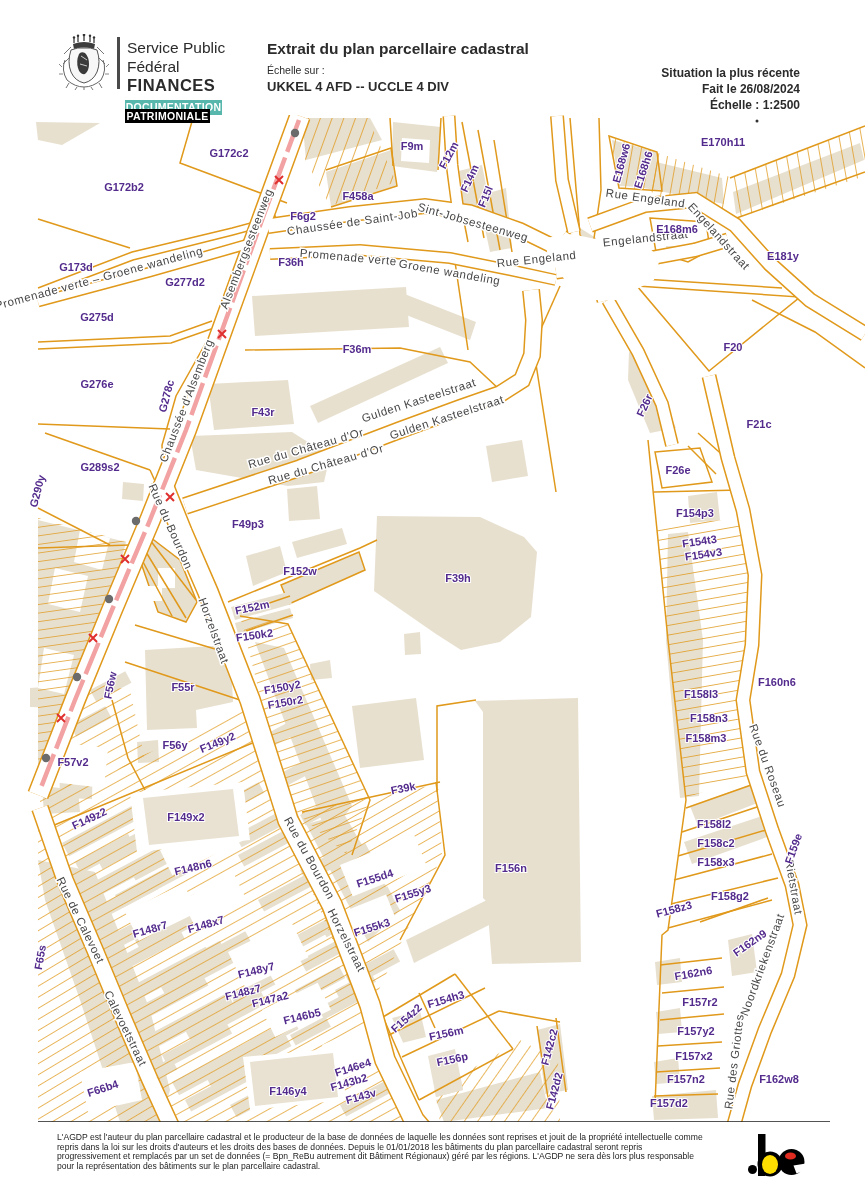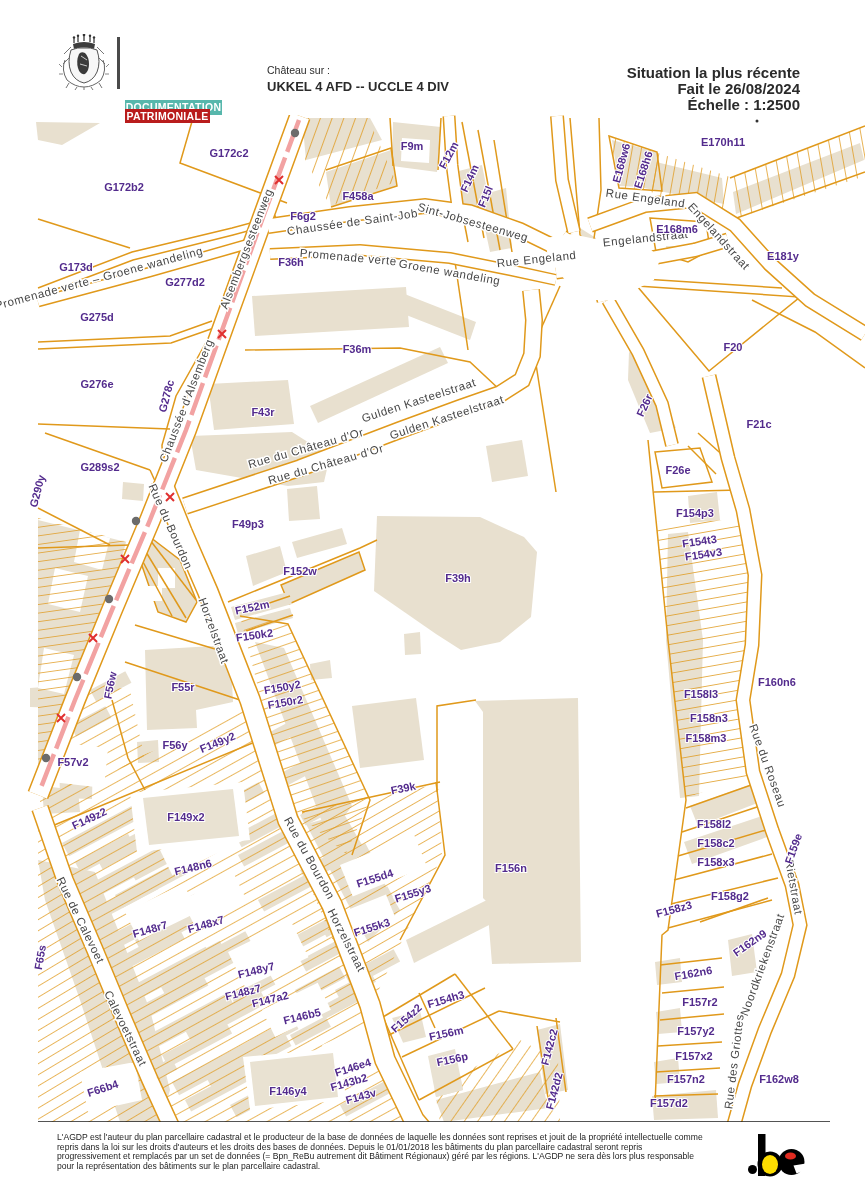--- a/index.html
+++ b/index.html
@@ -24,31 +24,33 @@
         <path d="M22,22 L28,26 M21,30 L28,32" stroke="#f0f0f0" stroke-width="0.8"></path>
         <path d="M6,26 Q2,36 8,46 M44,26 Q48,36 42,46" stroke="#666"></path>
         <path d="M8,46 Q16,53 25,53 Q34,53 42,46" stroke="#666"></path>
         <path d="M3,33 L0,30 M47,33 L50,30 M4,40 L0,40 M46,40 L50,40" stroke="#888"></path>
         <path d="M10,49 L7,54 M40,49 L43,54 M18,53 L16,56 M32,53 L34,56 M25,53 L25,56" stroke="#777"></path>
       </g>
     </svg>
 
 <div style="z-index:5;position:absolute;left:117px;top:37px;width:2.5px;height:52px;background:#4a4a4a"></div>
 
+<div class="hdr" style="left:127px;top:38px;font-size:15.5px;line-height:19px;">Service Public<br>Fédéral<br><b style="font-size:16.5px;letter-spacing:0.5px;">FINANCES</b></div>
 
 <div style="z-index:5;position:absolute;left:125px;top:100px;width:97px;height:14.5px;background:#57b7ac;color:#fff;font-weight:bold;font-size:10.5px;text-align:center;line-height:14.5px;letter-spacing:0.3px;">DOCUMENTATION</div>
 
-<div style="z-index:5;position:absolute;left:125px;top:108.5px;width:85px;height:14.5px;background:#b91c1c;color:#fff;font-weight:bold;font-size:10.5px;text-align:center;line-height:14.5px;letter-spacing:0.3px;">PATRIMONIALE</div>
-
-
-<div class="hdr" style="left:267px;top:64px;font-size:10.5px;">Château sur :</div>
+<div style="z-index:5;position:absolute;left:125px;top:108.5px;width:85px;height:14.5px;background:#000000;color:#fff;font-weight:bold;font-size:10.5px;text-align:center;line-height:14.5px;letter-spacing:0.3px;">PATRIMONIALE</div>
+
+<div class="hdr" style="left:267px;top:40px;font-size:15.5px;font-weight:bold;">Extrait du plan parcellaire cadastral</div>
+
+<div class="hdr" style="left:267px;top:64px;font-size:10.5px;">Échelle sur :</div>
 
 <div class="hdr" style="left:267px;top:79px;font-size:13px;font-weight:bold;">UKKEL 4 AFD -- UCCLE 4 DIV</div>
 
-<div class="hdr" style="left:500px;top:65px;width:300px;text-align:right;font-size:15px;font-weight:bold;line-height:16px;">Situation la plus récente<br>Fait le 26/08/2024<br>Échelle : 1:2500</div>
+<div class="hdr" style="left:500px;top:65px;width:300px;text-align:right;font-size:12px;font-weight:bold;line-height:16px;">Situation la plus récente<br>Fait le 26/08/2024<br>Échelle : 1:2500</div>
 <svg style="position:absolute;left:0;top:0" width="865" height="1192" viewBox="0 0 865 1192">
 <defs>
 <pattern id="pA" width="11" height="11" patternUnits="userSpaceOnUse" patternTransform="rotate(-70)">
           <path d="M0,0 H11" stroke="#e0991b" stroke-width="1.5"></path>
         </pattern>
 <pattern id="pB" width="9" height="9" patternUnits="userSpaceOnUse" patternTransform="rotate(-80)">
           <path d="M0,0 H9" stroke="#e0991b" stroke-width="1.5"></path>
         </pattern>
 <pattern id="pC" width="11" height="11" patternUnits="userSpaceOnUse" patternTransform="rotate(80)">
           <path d="M0,0 H11" stroke="#e0991b" stroke-width="1.5"></path>

